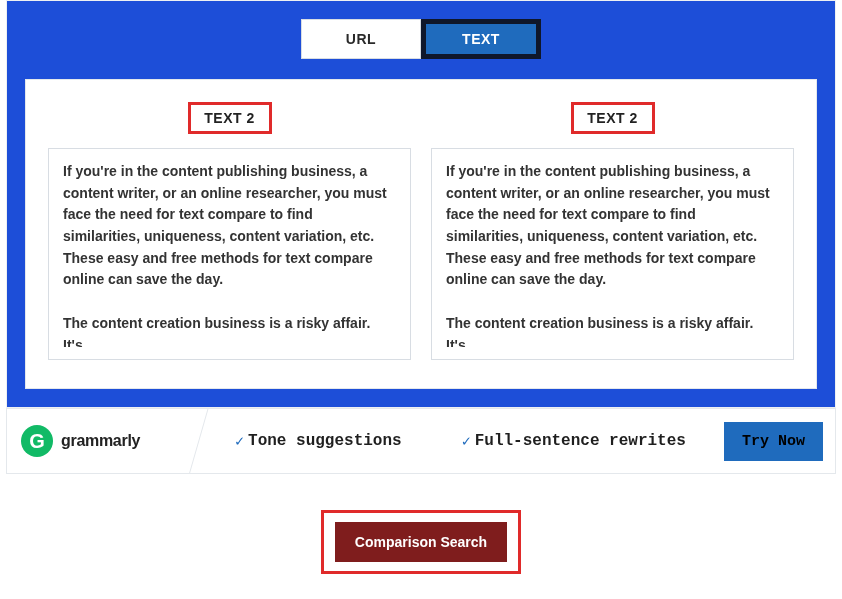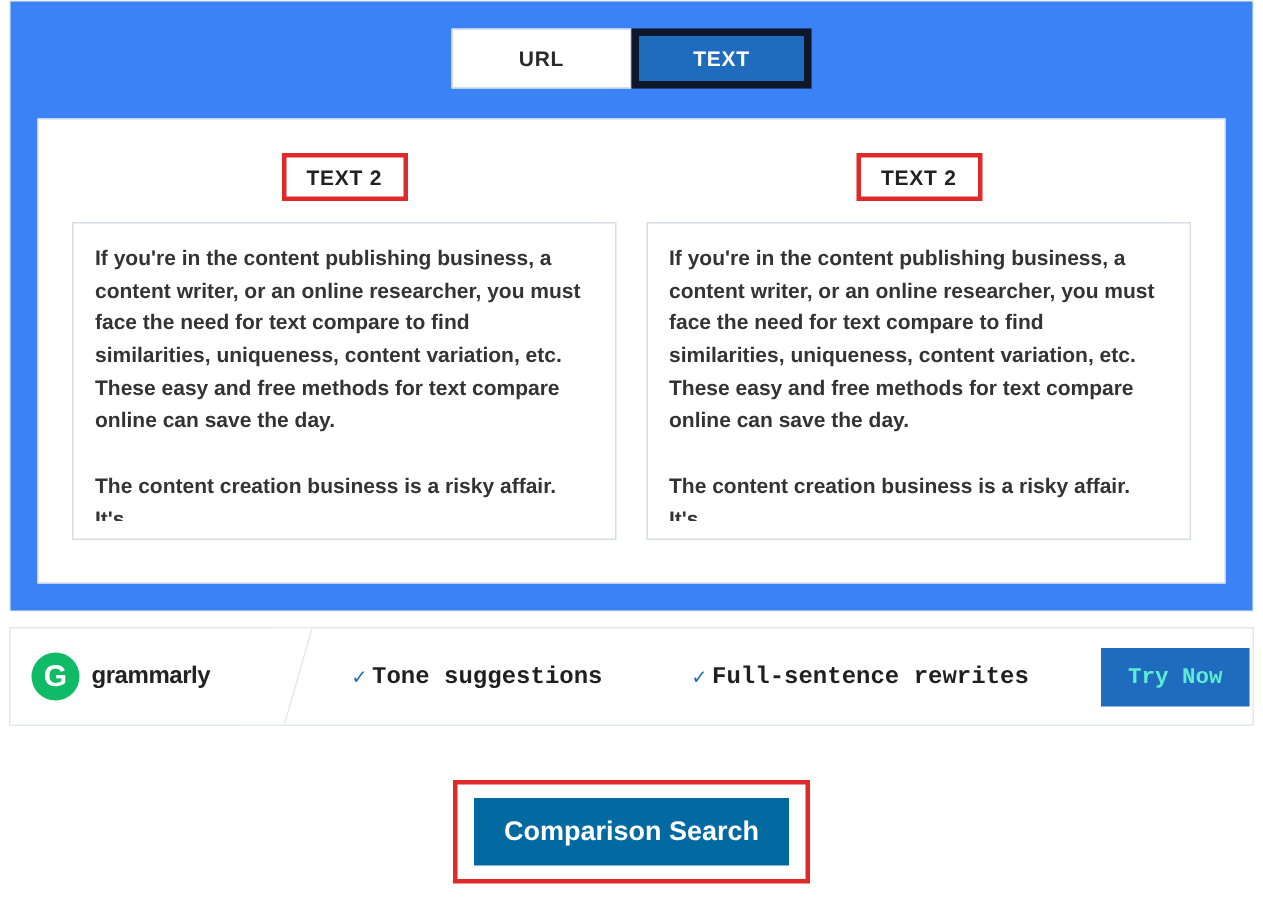--- a/index.html
+++ b/index.html
@@ -3,23 +3,23 @@
   <meta charset="utf-8">
   <style>
     * { box-sizing: border-box; margin: 0; padding: 0; }
     body {
       font-family: -apple-system, BlinkMacSystemFont, "Segoe UI", Arial, sans-serif;
       background: #ffffff;
       width: 842px;
       padding: 0;
     }
     .main-panel {
-      background: #3b82f6;
+      background: #1d4ed8;
       border: 1px solid #eef0f2;
-      margin: 0 6px 10px 6px;
+      margin: 0 6px 0 6px;
       padding: 18px;
     }
     .tab-row {
       display: flex;
       justify-content: center;
       gap: 0;
       margin-bottom: 20px;
     }
     .tab {
       width: 120px;
@@ -160,45 +160,45 @@
       display: flex;
       align-items: center;
       gap: 4px;
     }
     .check {
       color: #1f6bbd;
       font-size: 15px;
       font-weight: 700;
     }
     .try-btn {
-      margin-right: 2px;
+      margin-right: 12px;
       background: #1f6bbd;
-      color: #5eead4;
+      color: #000000;
       font-family: "Courier New", monospace;
       font-weight: 700;
       font-size: 15px;
       padding: 11px 18px;
       border: none;
       cursor: pointer;
     }
     .action-row {
       display: flex;
       justify-content: center;
       margin-top: 36px;
       padding-bottom: 8px;
     }
     .action-box {
       border: 3px solid #e02a2a;
       padding: 9px 11px;
     }
     .action-btn {
-      background: #0369a1;
+      background: #7f1d1d;
       color: #ffffff;
       border: none;
-      font-size: 18px;
+      font-size: 14px;
       font-weight: 600;
       padding: 12px 20px;
       cursor: pointer;
     }
   </style>
 </head>
 <body>
 
 <div class="main-panel">
   <div class="tab-row">

